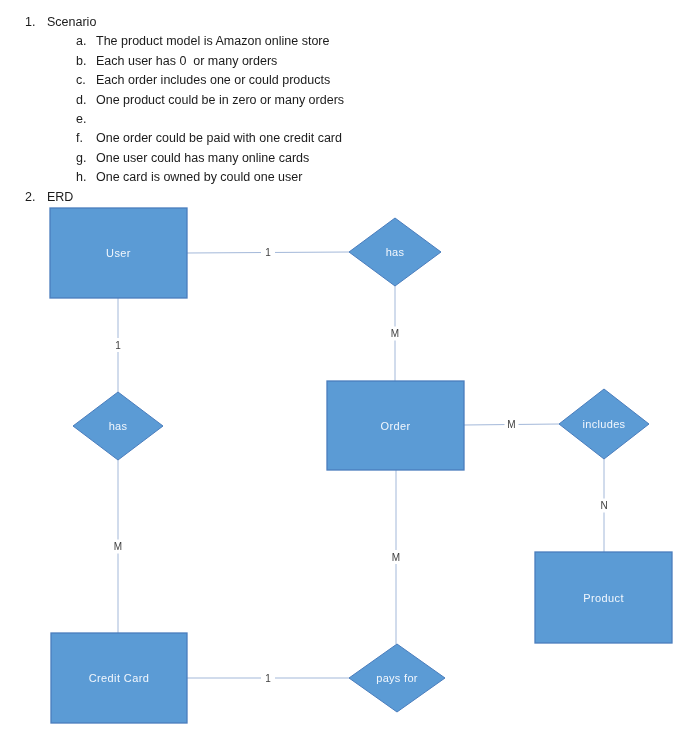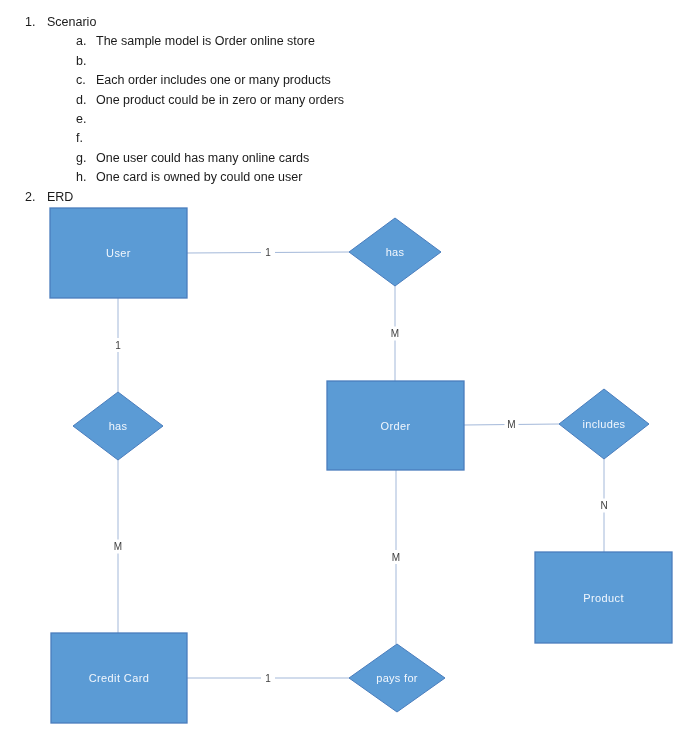--- a/index.html
+++ b/index.html
@@ -39,38 +39,40 @@
 <div class="page">
 
   <div class="doc-list">
     <div class="row top">
       <span class="marker">1.</span>
       <span class="htext">Scenario</span>
     </div>
     <div id="scenario-items">
         <div class="row sub">
           <span class="marker">a.</span>
-          <span class="itext">The sample model is Order online store</span>
+          <span class="itext">The product model is Amazon online store</span>
         </div>
         <div class="row sub">
           <span class="marker">b.</span>
+          <span class="itext">Each user has 0  or many orders</span>
         </div>
         <div class="row sub">
           <span class="marker">c.</span>
-          <span class="itext">Each order includes one or many products</span>
+          <span class="itext">Each order includes one or could products</span>
         </div>
         <div class="row sub">
           <span class="marker">d.</span>
           <span class="itext">One product could be in zero or many orders</span>
         </div>
         <div class="row sub">
           <span class="marker">e.</span>
         </div>
         <div class="row sub">
           <span class="marker">f.</span>
+          <span class="itext">One order could be paid with one credit card</span>
         </div>
         <div class="row sub">
           <span class="marker">g.</span>
           <span class="itext">One user could has many online cards</span>
         </div>
         <div class="row sub">
           <span class="marker">h.</span>
           <span class="itext">One card is owned by could one user</span>
         </div>
       </div>

